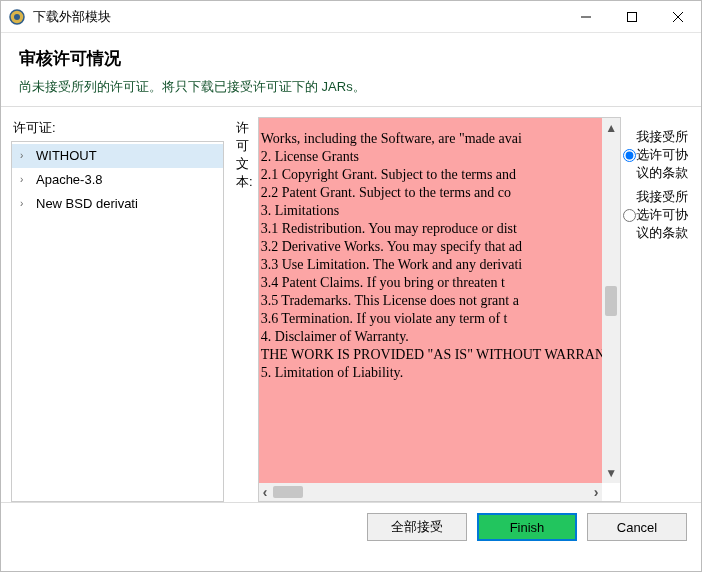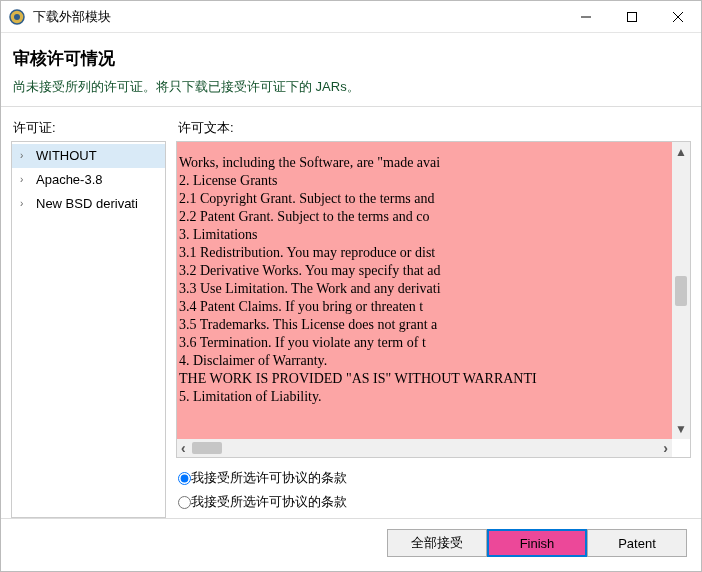--- a/index.html
+++ b/index.html
@@ -32,21 +32,21 @@
 .winbtns { display: flex; }
 .winbtn {
   width: 46px; height: 32px;
   display: flex; align-items: center; justify-content: center;
   font-family: "Segoe MDL2 Assets", sans-serif;
   font-size: 11px;
   cursor: default;
 }
 
 .header {
-  padding: 14px 18px 10px 12px;
+  padding: 14px 18px 10px 18px;
   border-bottom: 1px solid #ddd;
 }
 .header h1 {
   font-size: 17px;
   font-weight: bold;
   margin-bottom: 8px;
 }
 .header .subtitle {
   font-size: 13px;
   color: #14532d;
@@ -54,21 +54,21 @@
 
 .content {
   flex: 1;
   display: flex;
   padding: 10px 10px 0 10px;
   gap: 10px;
   min-height: 0;
 }
 
 .left {
-  width: 155px;
+  width: 213px;
   display: flex;
   flex-direction: column;
 }
 .left .lbl { padding: 2px 0 4px 2px; }
 .tree {
   flex: 1;
   border: 1px solid #ccc;
   overflow: auto;
   padding-top: 2px;
 }
@@ -83,21 +83,21 @@
   width: 12px;
   color: #666;
   font-size: 10px;
   margin-right: 4px;
 }
 .tree-item.selected { background: #d9eaf7; }
 
 .right {
   flex: 1;
   display: flex;
-  flex-direction: column;
+  flex-direction: row;
   min-width: 0;
 }
 .right .lbl { padding: 2px 0 4px 2px; }
 .license-box {
   flex: 1;
   border: 1px solid #ccc;
   position: relative;
   display: flex;
   flex-direction: column;
   min-height: 0;
@@ -149,36 +149,37 @@
 .radio-row {
   display: flex;
   align-items: center;
   padding: 3px 0;
   cursor: default;
 }
 .radio-row input { cursor: default; }
 
 .footer {
   border-top: 1px solid #ddd;
-  padding: 10px 14px 14px 14px;
+  padding: 10px 14px 30px 14px;
   display: flex;
   justify-content: flex-end;
+  gap: 10px;
 }
 .btn {
   min-width: 100px;
   height: 28px;
   border: 1px solid #adadad;
   background: #f0f0f0;
   font-size: 13px;
   cursor: default;
   padding: 0 14px;
 }
 .btn.primary {
   border: 2px solid #0078d7;
-  background: #ec4899;
+  background: #22c55e;
 }
 </style>
 </head>
 <body>
 
 <div class="titlebar">
   <span class="app-icon">
     <svg width="16" height="16" viewBox="0 0 16 16">
       <circle cx="8" cy="8" r="7" fill="#d9b44a" stroke="#2e5c8a" stroke-width="1.5"></circle>
       <circle cx="8" cy="8" r="3" fill="#2e5c8a"></circle>
@@ -268,14 +269,14 @@
         <input type="radio" name="acc" id="r-reject" style="">
         <span>我接受所选许可协议的条款</span>
       </label>
     </div>
   </div>
 </div>
 
 <div class="footer">
   <button class="btn">全部接受</button>
   <button class="btn primary">Finish</button>
-  <button class="btn">Patent</button>
+  <button class="btn">Cancel</button>
 </div>
 
 </body></html>

